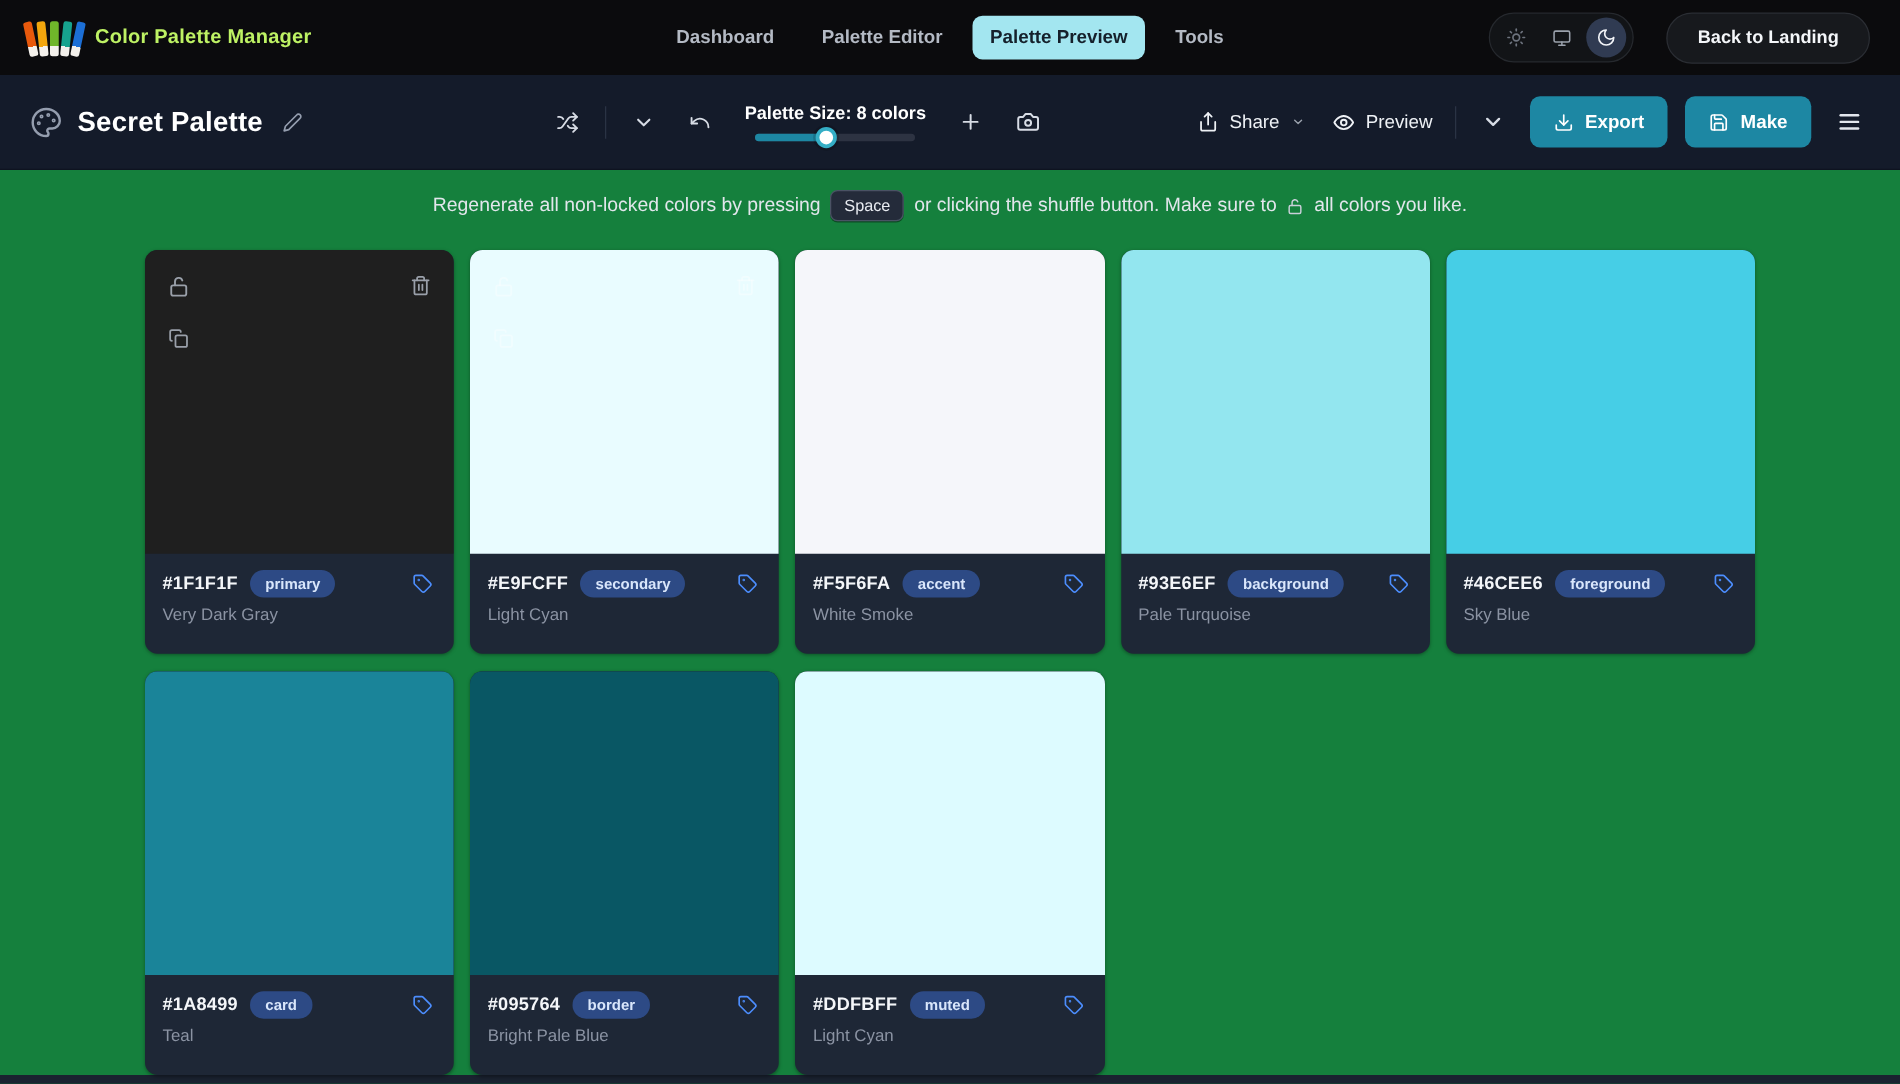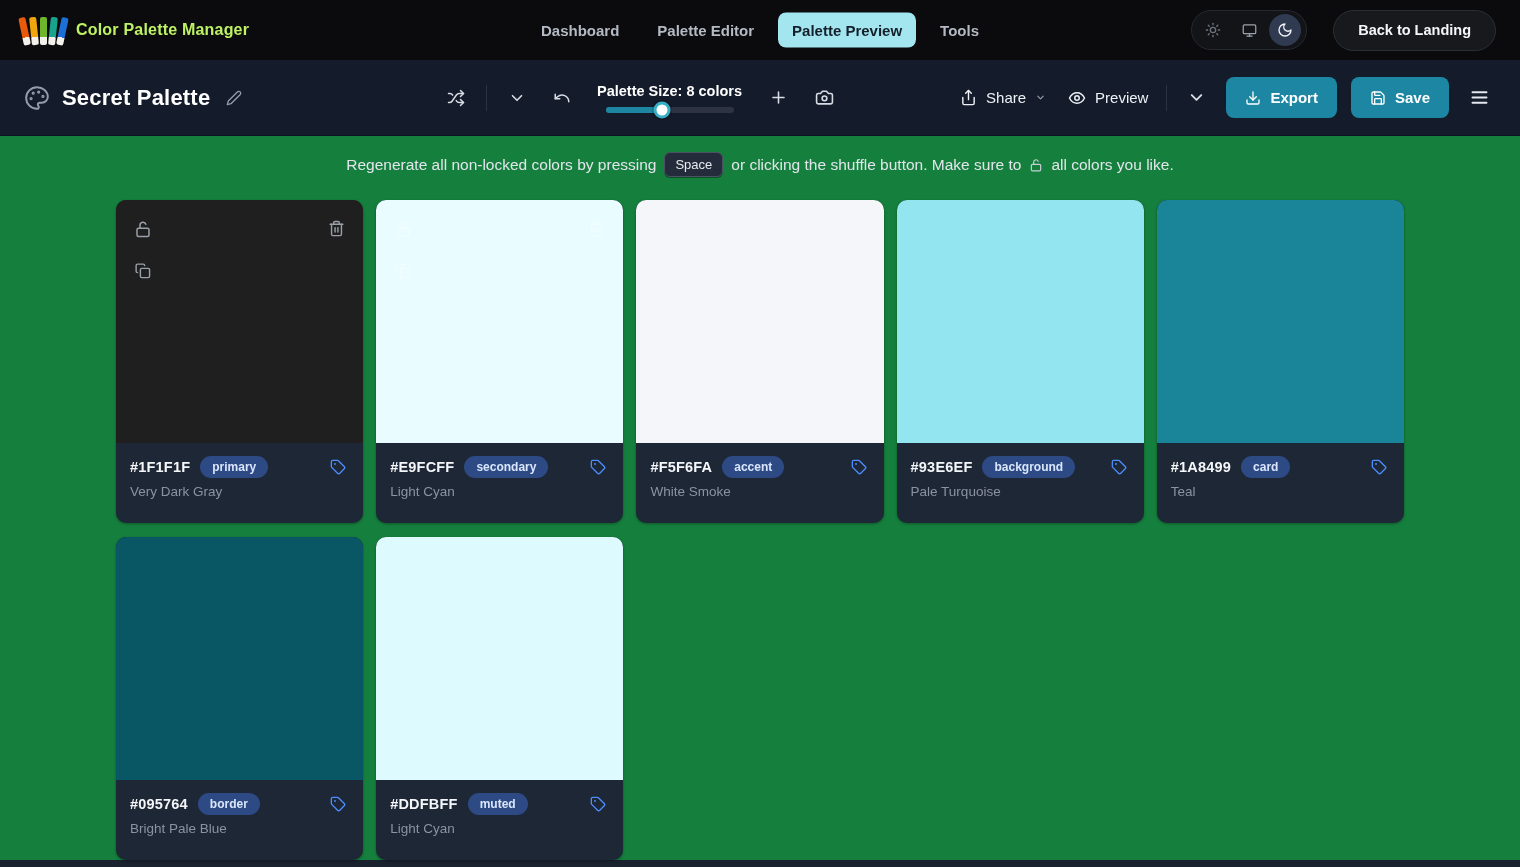--- a/index.html
+++ b/index.html
@@ -271,21 +271,21 @@
           <line x1="12" x2="12" y1="15" y2="3"></line>
         </svg>
       <span>Export</span>
     </button>
     <button class="cta-btn">
       <svg width="16" height="16" viewBox="0 0 24 24" fill="none" stroke="currentColor" stroke-width="2" stroke-linecap="round" stroke-linejoin="round">
           <path d="M15.2 3a2 2 0 0 1 1.4.6l3.8 3.8a2 2 0 0 1 .6 1.4V19a2 2 0 0 1-2 2H5a2 2 0 0 1-2-2V5a2 2 0 0 1 2-2z"></path>
           <path d="M17 21v-7a1 1 0 0 0-1-1H8a1 1 0 0 0-1 1v7"></path>
           <path d="M7 3v4a1 1 0 0 0 1 1h7"></path>
         </svg>
-      <span>Save</span>
+      <span>Make</span>
     </button>
     <button class="hamburger-btn">
       <svg width="21" height="21" viewBox="0 0 24 24" fill="none" stroke="currentColor" stroke-width="2.2" stroke-linecap="round">
           <line x1="4" x2="20" y1="6" y2="6"></line>
           <line x1="4" x2="20" y1="12" y2="12"></line>
           <line x1="4" x2="20" y1="18" y2="18"></line>
         </svg>
     </button>
   </div>
 </div>
@@ -416,20 +416,38 @@
           <svg width="16" height="16" viewBox="0 0 24 24" fill="none" stroke="currentColor" stroke-width="2" stroke-linecap="round" stroke-linejoin="round">
                 <path d="M12.59 2.59A2 2 0 0 0 11.17 2H4a2 2 0 0 0-2 2v7.17a2 2 0 0 0 .59 1.42l8.7 8.7a2.43 2.43 0 0 0 3.42 0l6.58-6.58a2.43 2.43 0 0 0 0-3.42z"></path>
                 <circle cx="7.5" cy="7.5" r=".5" fill="currentColor"></circle>
               </svg>
         </button>
       </div>
       <div class="cname">Pale Turquoise</div>
     </div>
   </div>
 
+  <div class="color-card">
+    <div class="swatch" style="background: rgb(70, 206, 230);">
+      
+    </div>
+    <div class="card-footer">
+      <div class="cf-row">
+        <span class="hex">#46CEE6</span>
+        <span class="badge">foreground</span>
+        <button class="tag-btn">
+          <svg width="16" height="16" viewBox="0 0 24 24" fill="none" stroke="currentColor" stroke-width="2" stroke-linecap="round" stroke-linejoin="round">
+                <path d="M12.59 2.59A2 2 0 0 0 11.17 2H4a2 2 0 0 0-2 2v7.17a2 2 0 0 0 .59 1.42l8.7 8.7a2.43 2.43 0 0 0 3.42 0l6.58-6.58a2.43 2.43 0 0 0 0-3.42z"></path>
+                <circle cx="7.5" cy="7.5" r=".5" fill="currentColor"></circle>
+              </svg>
+        </button>
+      </div>
+      <div class="cname">Sky Blue</div>
+    </div>
+  </div>
 
   <div class="color-card">
     <div class="swatch" style="background: rgb(26, 132, 153);">
       
     </div>
     <div class="card-footer">
       <div class="cf-row">
         <span class="hex">#1A8499</span>
         <span class="badge">card</span>
         <button class="tag-btn">

